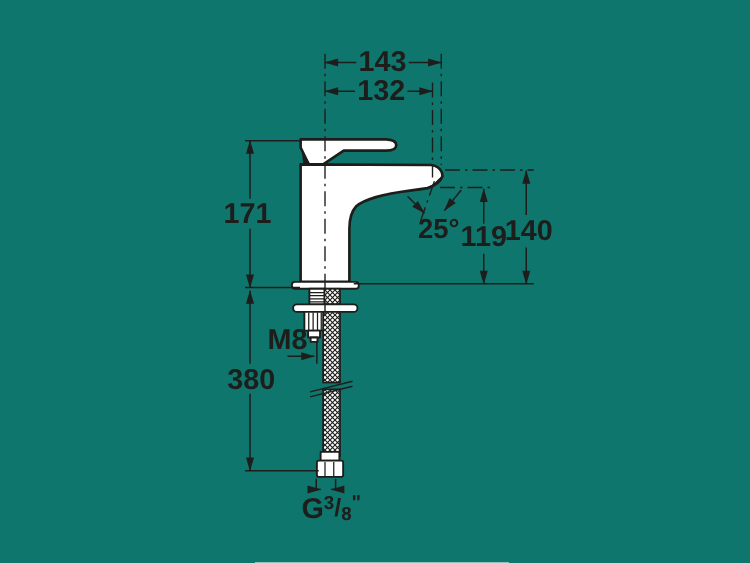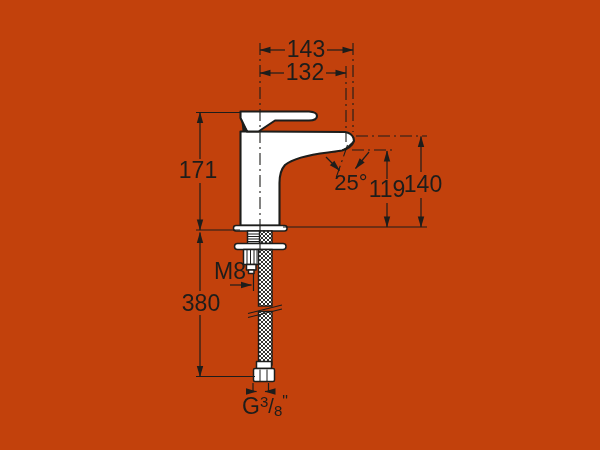--- a/index.html
+++ b/index.html
@@ -1,18 +1,19 @@
 <!DOCTYPE html>
 <html><head>
 <meta charset="utf-8">
 <style>
   html,body{margin:0;padding:0;background:#ffffff;}
   .stage{
-    position:relative;width:600px;height:450px;background:#c2410c;overflow:hidden;
+    position:relative;width:600px;height:450px;background:#0f766e;overflow:hidden;
     font-family:"Liberation Sans", sans-serif;
+    font-weight:bold;
   }
   svg{display:block;}
   .outline{fill:#ffffff;stroke:#1d1d1b;stroke-width:2.1;stroke-linejoin:round;}
   .thin{fill:#ffffff;stroke:#1d1d1b;stroke-width:1.5;stroke-linejoin:round;}
   .solidfill{fill:#1d1d1b;stroke:none;}
   .dim{stroke:#1d1d1b;stroke-width:1.2;fill:none;}
   .dashdot{stroke:#1d1d1b;stroke-width:1.1;fill:none;stroke-dasharray:12 4 2 4;}
   .hatchline{stroke:#1d1d1b;stroke-width:1;fill:none;}
   .dimtext{fill:#1d1d1b;font-size:23px;text-anchor:middle;font-family:"Liberation Sans",sans-serif;}
   .angletext{fill:#1d1d1b;font-size:22px;text-anchor:middle;font-family:"Liberation Sans",sans-serif;}

